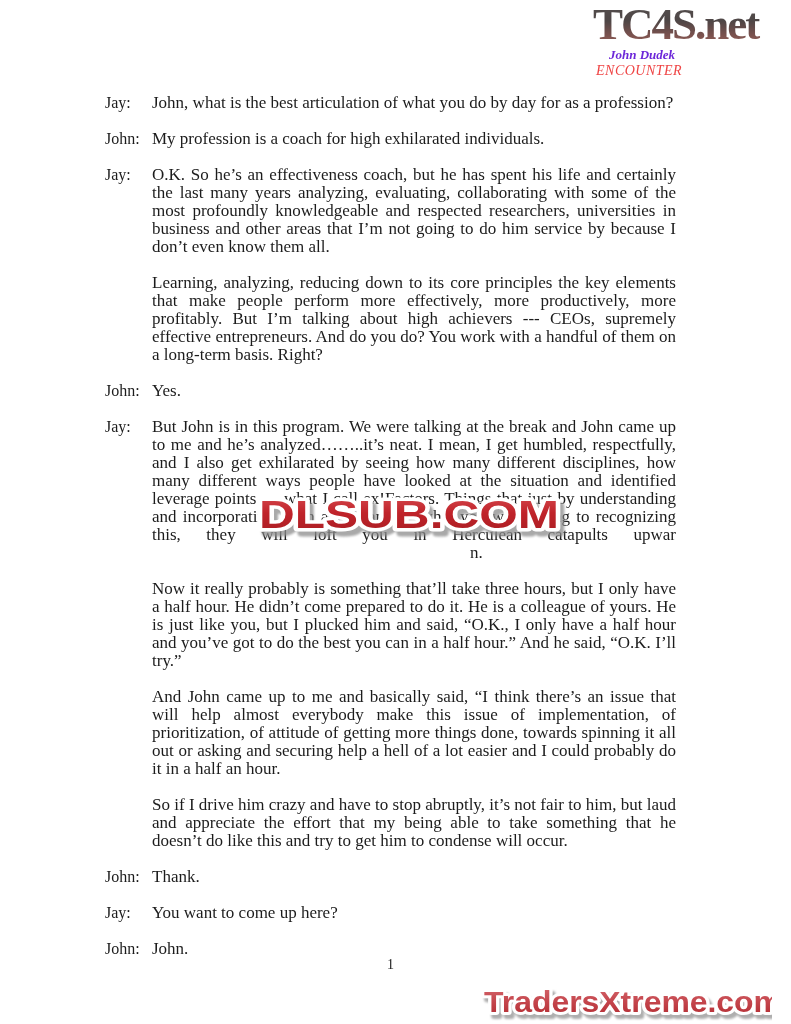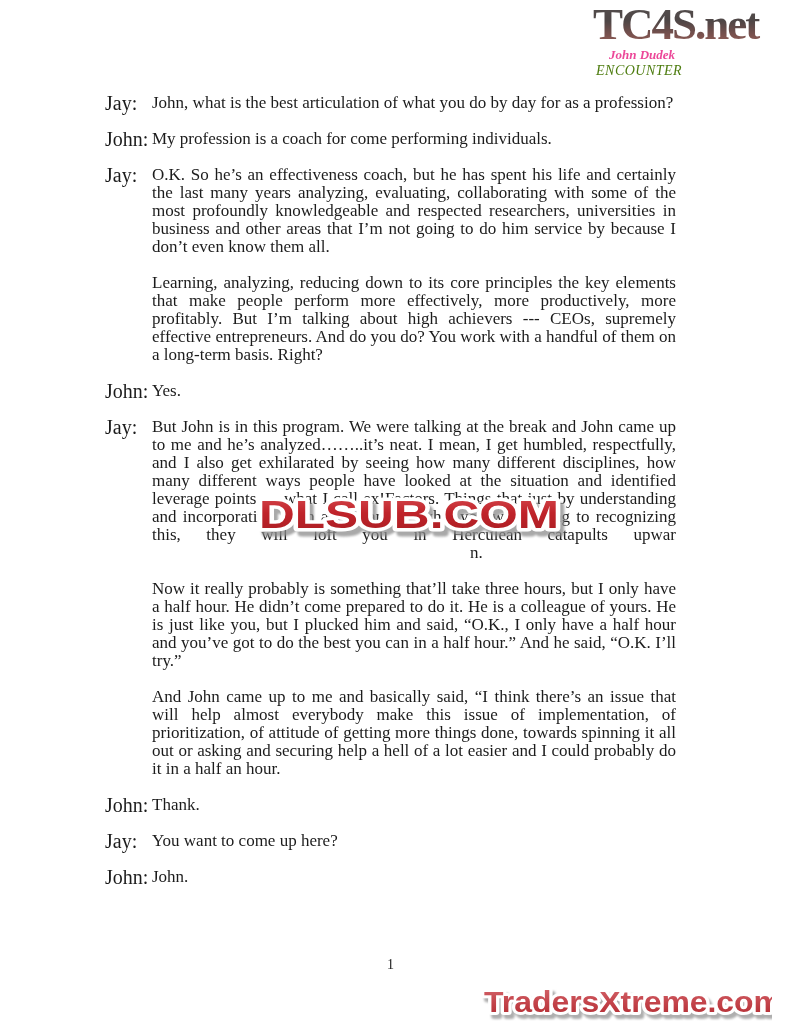--- a/index.html
+++ b/index.html
@@ -21,35 +21,35 @@
     line-height:45px;
     letter-spacing:-2px;
     background:linear-gradient(180deg,#55504f 0%,#4e4646 42%,#7c524e 75%,#9a675e 100%);
     -webkit-background-clip:text;
     background-clip:text;
     color:transparent;
     white-space:nowrap;
   }
   .byline{
     margin-top:1px;margin-left:16px;
-    font-style:italic;font-weight:bold;font-size:13px;line-height:13px;color:#ec4899;
+    font-style:italic;font-weight:bold;font-size:13px;line-height:13px;color:#6d28d9;
   }
   .subtitle{
     margin-top:2px;margin-left:3px;
-    font-style:italic;font-size:14px;line-height:15px;letter-spacing:0.5px;color:#4d7c0f;
+    font-style:italic;font-size:14px;line-height:15px;letter-spacing:0.5px;color:#ef4444;
   }
 
   
   .transcript{
     position:absolute;left:105px;top:94px;width:571px;
   }
   .row{display:flex;margin-bottom:18px;}
   .spk{
     flex:0 0 47px;width:47px;
-    font-size:20px;line-height:18px;
+    font-size:16px;line-height:18px;
   }
   .txt{
     flex:0 0 524px;width:524px;
     font-size:17px;line-height:18px;
     text-align:justify;
   }
   .gap{display:inline-block;width:318px;height:1px;}
 
   
   .wm-center{
@@ -80,21 +80,21 @@
 
   <div class="transcript">
 
     <div class="row">
       <div class="spk">Jay:</div>
       <div class="txt">John, what is the best articulation of what you do by day for as a profession?</div>
     </div>
 
     <div class="row">
       <div class="spk">John:</div>
-      <div class="txt">My profession is a coach for come performing individuals.</div>
+      <div class="txt">My profession is a coach for high exhilarated individuals.</div>
     </div>
 
     <div class="row">
       <div class="spk">Jay:</div>
       <div class="txt">O.K.  So he’s an effectiveness coach, but he has spent his life and certainly the last many years analyzing, evaluating, collaborating with some of the most profoundly knowledgeable and respected researchers, universities in business and other areas that I’m not going to do him service by because I don’t even know them all.</div>
     </div>
 
     <div class="row">
       <div class="spk"></div>
       <div class="txt">Learning, analyzing, reducing down to its core principles the key elements that make people perform more effectively, more productively, more profitably.  But I’m talking about high achievers --- CEOs, supremely effective entrepreneurs.  And do you do?  You work with a handful of them on a long-term basis.  Right?</div>
@@ -113,20 +113,24 @@
     <div class="row">
       <div class="spk"></div>
       <div class="txt">Now it really probably is something that’ll take three hours, but I only have a half hour.  He didn’t come prepared to do it.  He is a colleague of yours.  He is just like you, but I plucked him and said, “O.K., I only have a half hour and you’ve got to do the best you can in a half hour.”  And he said, “O.K.  I’ll try.”</div>
     </div>
 
     <div class="row">
       <div class="spk"></div>
       <div class="txt">And John came up to me and basically said, “I think there’s an issue that will help almost everybody make this issue of implementation, of prioritization, of attitude of getting more things done, towards spinning it all out or asking and securing help a hell of a lot easier and I could probably do it in a half an hour.</div>
     </div>
 
+    <div class="row">
+      <div class="spk"></div>
+      <div class="txt">So if I drive him crazy and have to stop abruptly, it’s not fair to him, but laud and appreciate the effort that my being able to take something that he doesn’t do like this and try to get him to condense will occur.</div>
+    </div>
 
 
     <div class="row">
       <div class="spk">John:</div>
       <div class="txt">Thank.</div>
     </div>
 
     <div class="row">
       <div class="spk">Jay:</div>
       <div class="txt">You want to come up here?</div>

